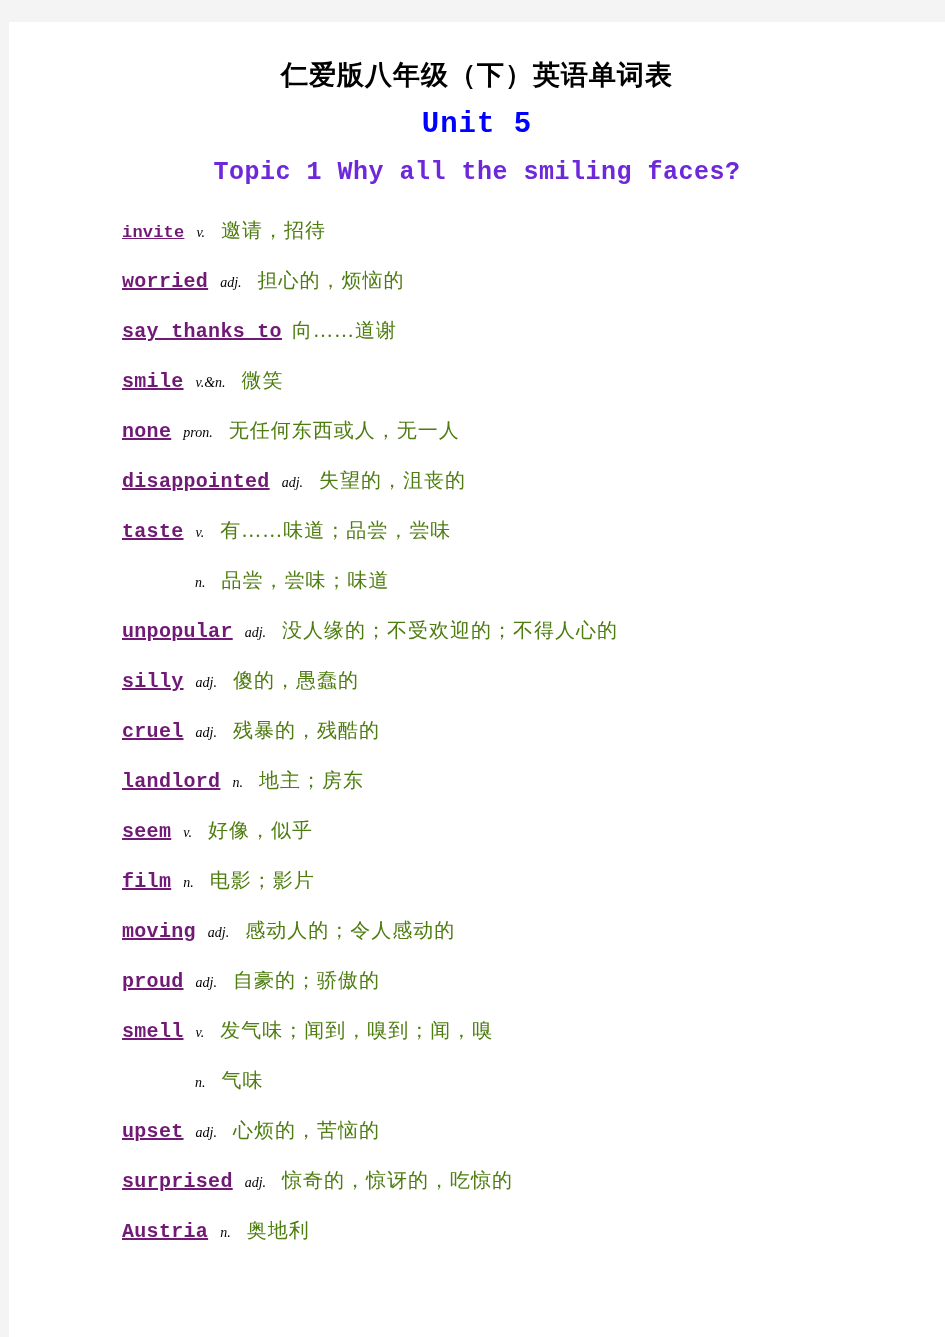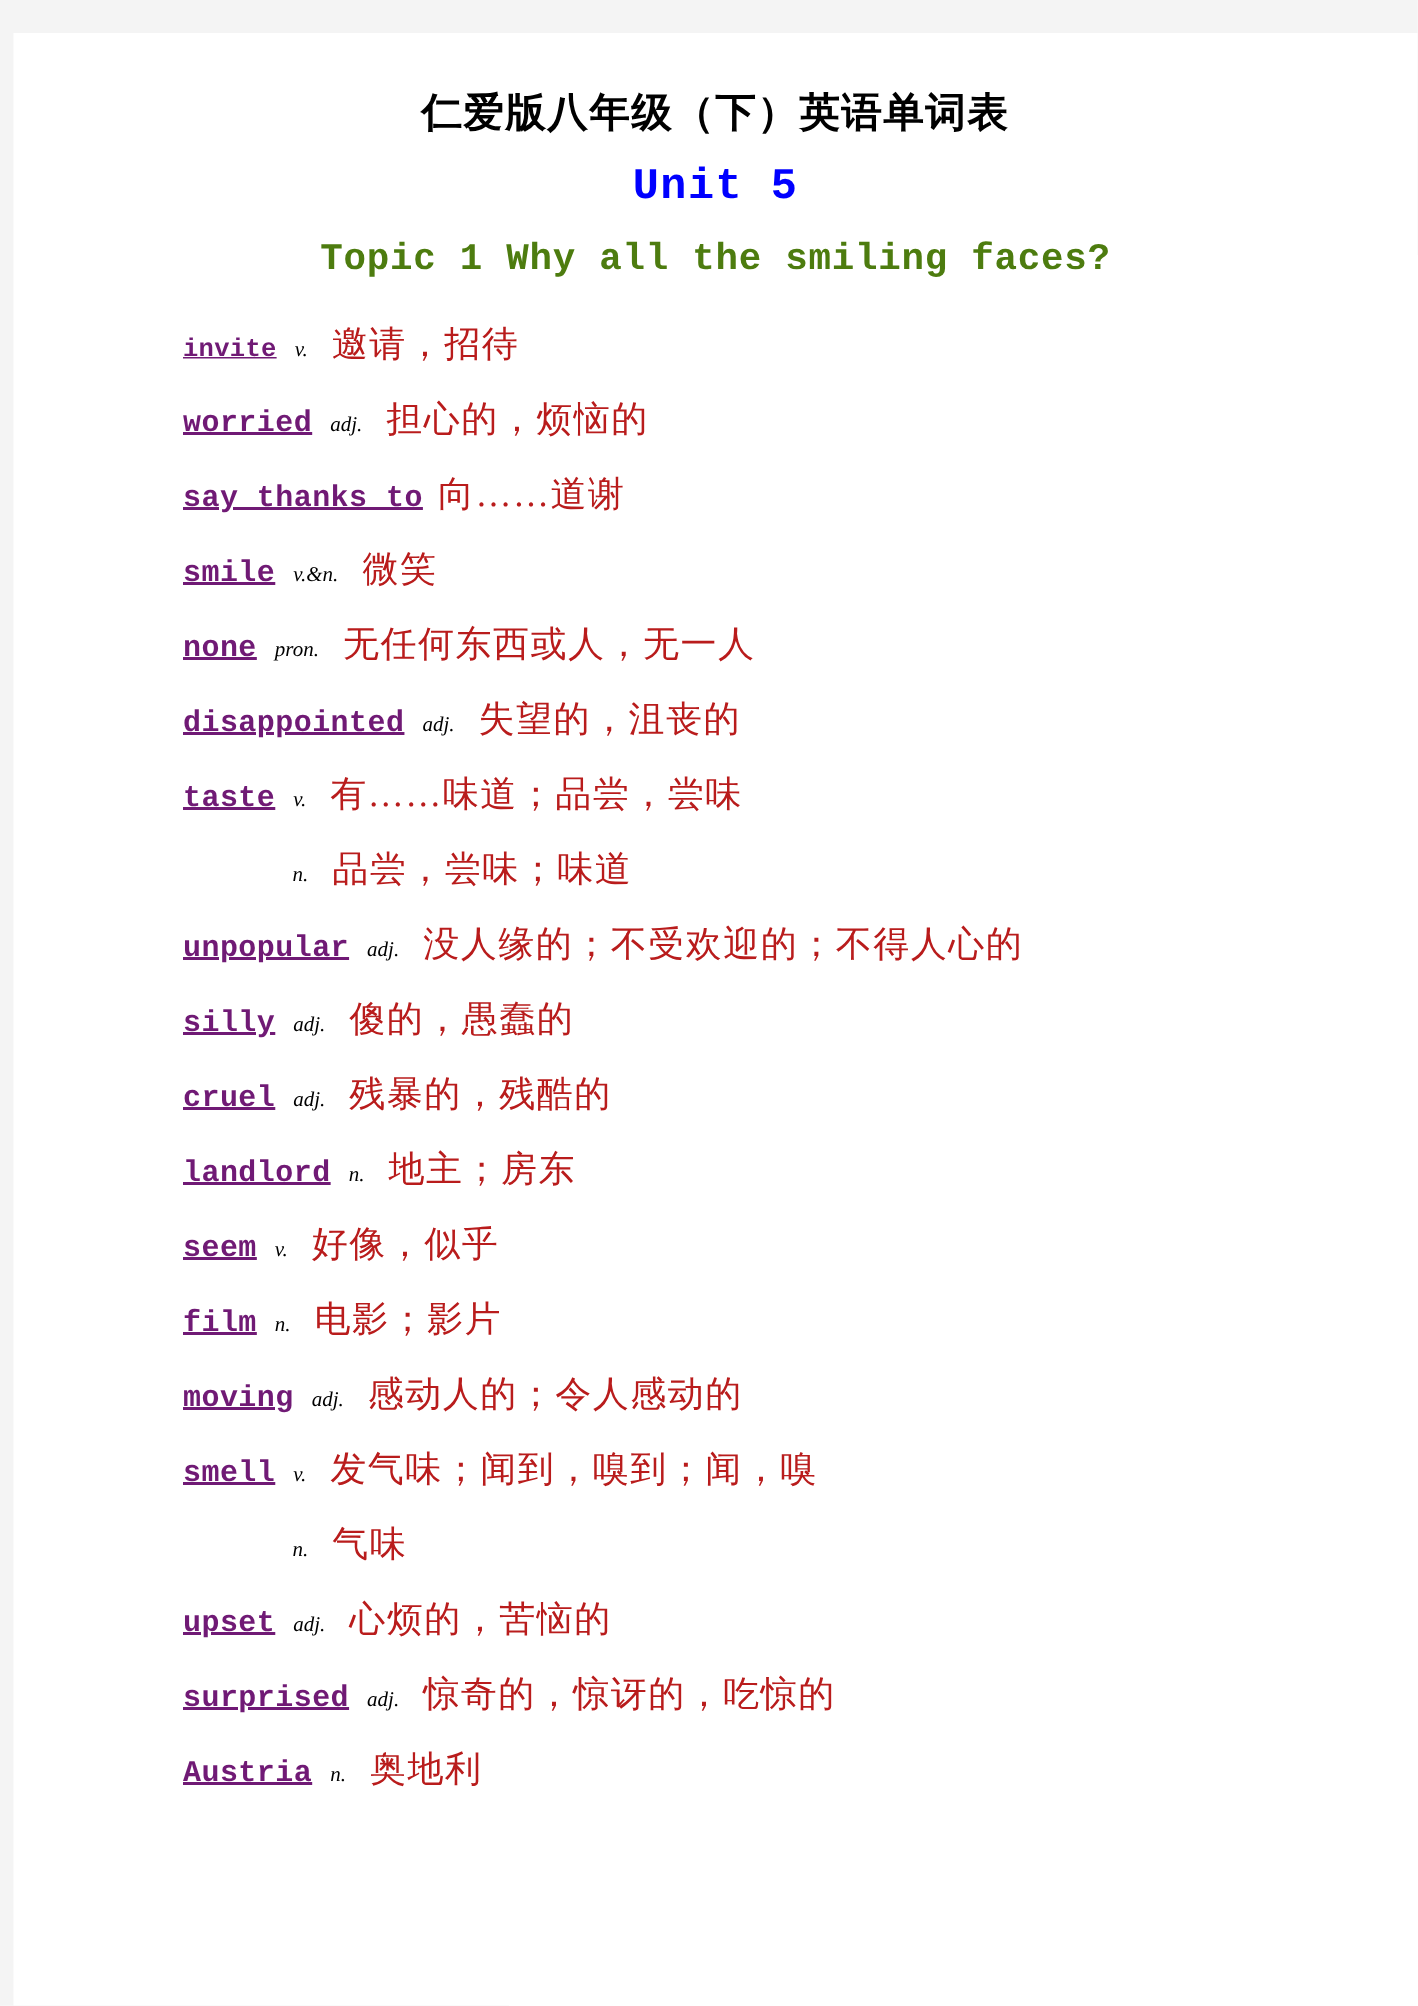--- a/index.html
+++ b/index.html
@@ -47,21 +47,21 @@
     color: #0000ff;
     letter-spacing: 1px;
   }
   .topic-heading {
     text-align: center;
     margin: 0;
     padding-top: 17px;
     font-family: "Liberation Mono", "DejaVu Sans Mono", monospace;
     font-size: 25px;
     font-weight: 700;
-    color: #4d7c0f;
+    color: #6d28d9;
     letter-spacing: 0.5px;
   }
 
   
   #word-list {
     margin: 0;
     padding: 0;
     list-style: none;
     padding-top: 18px;
   }
@@ -95,22 +95,22 @@
     color: #000000;
     padding-left: 12px;
     padding-right: 2px;
     vertical-align: baseline;
   }
   .entry.cont .pos {
     padding-left: 0;
   }
   .def {
     font-family: "Liberation Serif", "DejaVu Serif", serif;
-    font-size: 24px;
-    color: #b91c1c;
+    font-size: 20px;
+    color: #4d7c0f;
     padding-left: 14px;
     letter-spacing: 1px;
   }
   .entry.no-pos .def {
     padding-left: 10px;
     text-align: right;
   }
 </style>
 </head>
 <body>
@@ -132,20 +132,21 @@
       <li class="entry"><span class="word">disappointed</span><span class="pos">adj.</span><span class="def">失望的，沮丧的</span></li>
       <li class="entry"><span class="word">taste</span><span class="pos">v.</span><span class="def">有……味道；品尝，尝味</span></li>
       <li class="entry cont"><span class="pos">n.</span><span class="def">品尝，尝味；味道</span></li>
       <li class="entry"><span class="word">unpopular</span><span class="pos">adj.</span><span class="def">没人缘的；不受欢迎的；不得人心的</span></li>
       <li class="entry"><span class="word">silly</span><span class="pos">adj.</span><span class="def">傻的，愚蠢的</span></li>
       <li class="entry"><span class="word">cruel</span><span class="pos">adj.</span><span class="def">残暴的，残酷的</span></li>
       <li class="entry"><span class="word">landlord</span><span class="pos">n.</span><span class="def">地主；房东</span></li>
       <li class="entry"><span class="word">seem</span><span class="pos">v.</span><span class="def">好像，似乎</span></li>
       <li class="entry"><span class="word">film</span><span class="pos">n.</span><span class="def">电影；影片</span></li>
       <li class="entry"><span class="word">moving</span><span class="pos">adj.</span><span class="def">感动人的；令人感动的</span></li>
+      <li class="entry"><span class="word">proud</span><span class="pos">adj.</span><span class="def">自豪的；骄傲的</span></li>
       <li class="entry"><span class="word">smell</span><span class="pos">v.</span><span class="def">发气味；闻到，嗅到；闻，嗅</span></li>
       <li class="entry cont"><span class="pos">n.</span><span class="def">气味</span></li>
       <li class="entry"><span class="word">upset</span><span class="pos">adj.</span><span class="def">心烦的，苦恼的</span></li>
       <li class="entry"><span class="word">surprised</span><span class="pos">adj.</span><span class="def">惊奇的，惊讶的，吃惊的</span></li>
       <li class="entry"><span class="word">Austria</span><span class="pos">n.</span><span class="def">奥地利</span></li>
     </ul>
 
 </div>
 
 </body></html>

